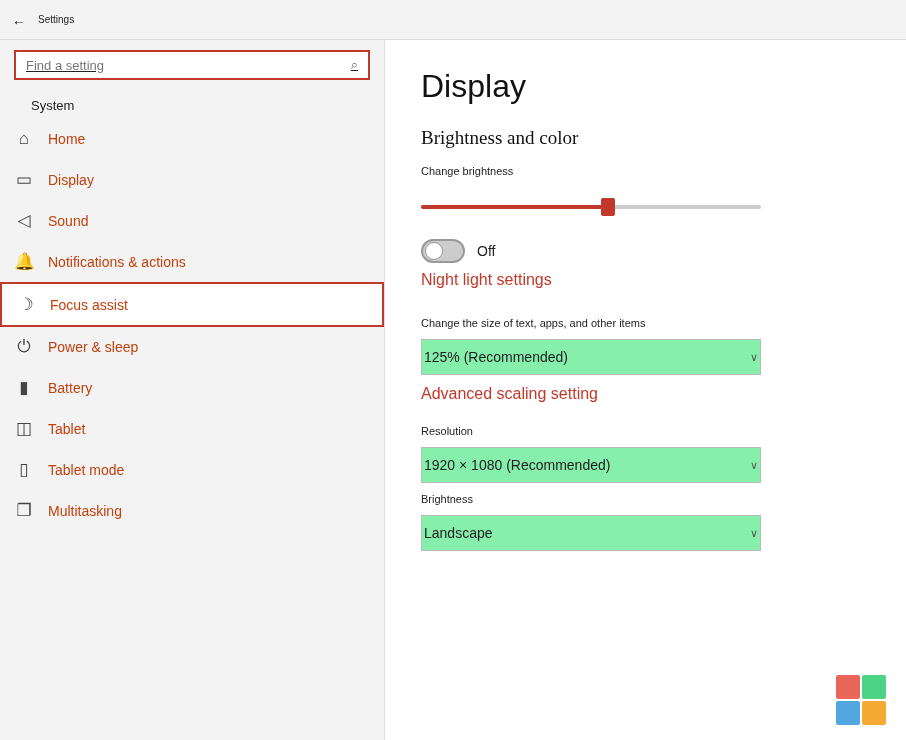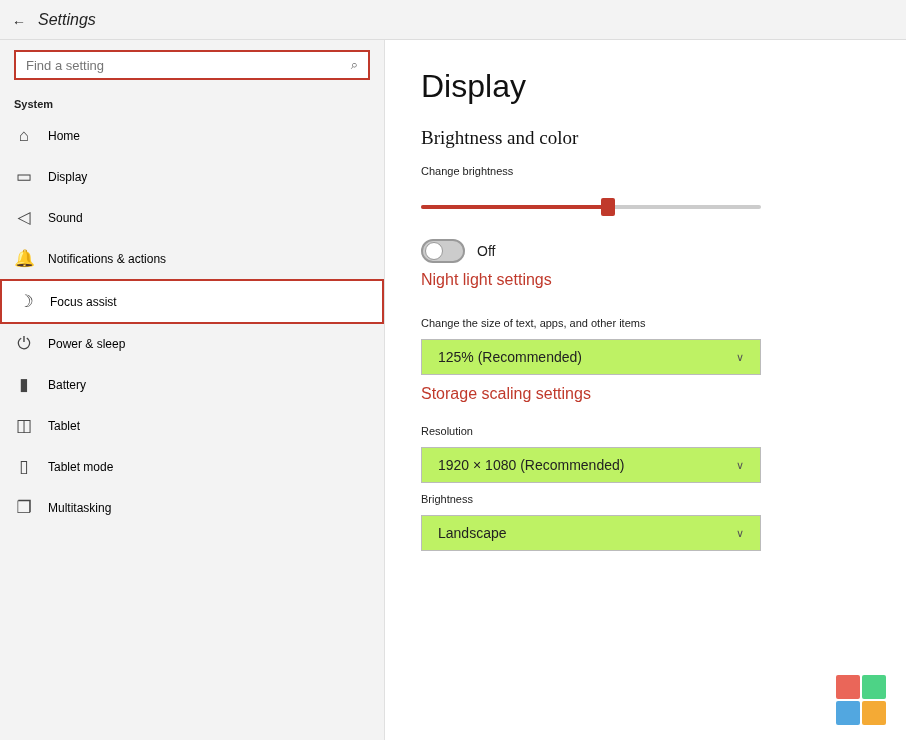--- a/index.html
+++ b/index.html
@@ -24,24 +24,23 @@
       height: 40px;
       border-bottom: 1px solid #ddd;
     }
     .title-bar-back {
       cursor: pointer;
       font-size: 14px;
       margin-right: 12px;
       color: #222;
     }
     .title-bar-title {
-      font-size: 16px;
+      font-size: 10px;
       font-weight: 400;
       color: #222;
-      font-style: italic;
     }
 
     
     .main-layout {
       display: flex;
       flex: 1;
       overflow: hidden;
     }
 
     
@@ -50,20 +49,21 @@
       background: #f3f3f3;
       border-right: 1px solid #e0e0e0;
       overflow-y: auto;
       flex-shrink: 0;
       padding-bottom: 20px;
     }
 
     
     .search-container {
       padding: 10px 14px;
+      text-decoration: underline;
     }
     .search-box {
       display: flex;
       align-items: center;
       border: 2px solid #c0392b;
       background: #fff;
       padding: 5px 10px;
       width: 100%;
     }
     .search-input {
@@ -74,23 +74,23 @@
       color: #999;
       background: transparent;
     }
     .search-icon-wrap {
       color: #666;
       font-size: 13px;
     }
 
     
     .sidebar-section-title {
-      font-weight: 700;
-      font-size: 11px;
-      padding: 8px 14px 6px 14px;
+      font-weight: 400;
+      font-size: 13px;
+      padding: 8px 14px 6px 31px;
       color: #222;
     }
 
     
     .nav-item {
       display: flex;
       align-items: center;
       padding: 10px 14px;
       cursor: pointer;
       gap: 14px;
@@ -101,22 +101,22 @@
       border: 2px solid #c0392b;
     }
     .nav-item .nav-icon {
       font-size: 17px;
       color: #444;
       width: 20px;
       text-align: center;
       flex-shrink: 0;
     }
     .nav-item .nav-label {
-      font-size: 12px;
-      color: #000000;
+      font-size: 14px;
+      color: #c2410c;
     }
 
     
     .content {
       flex: 1;
       background: #fff;
       overflow-y: auto;
       padding: 28px 36px;
     }
 
@@ -217,23 +217,23 @@
       margin-bottom: 22px;
       display: inline-block;
     }
 
     
     .dropdown {
       display: flex;
       align-items: center;
       justify-content: space-between;
       border: 1px solid #bbb;
-      padding: 9px 16px;
+      padding: 9px 2px;
       width: 340px;
-      background: #bef264;
+      background: #86efac;
       cursor: pointer;
       margin-bottom: 10px;
       font-size: 14px;
       color: #222;
     }
     .dropdown-arrow {
       font-size: 11px;
       color: #555;
     }
 
@@ -349,21 +349,21 @@
       </div>
       <span class="link-text">Night light settings</span>
     </div>
 
     
     <div class="setting-label">Change the size of text, apps, and other items</div>
     <div class="dropdown">
       <span>125% (Recommended)</span>
       <span class="dropdown-arrow">∨</span>
     </div>
-    <span class="link-text">Storage scaling settings</span>
+    <span class="link-text">Advanced scaling setting</span>
 
     <div class="setting-label">Resolution</div>
     <div class="dropdown">
       <span>1920 × 1080 (Recommended)</span>
       <span class="dropdown-arrow">∨</span>
     </div>
 
     <div class="setting-label">Brightness</div>
     <div class="dropdown">
       <span>Landscape</span>

